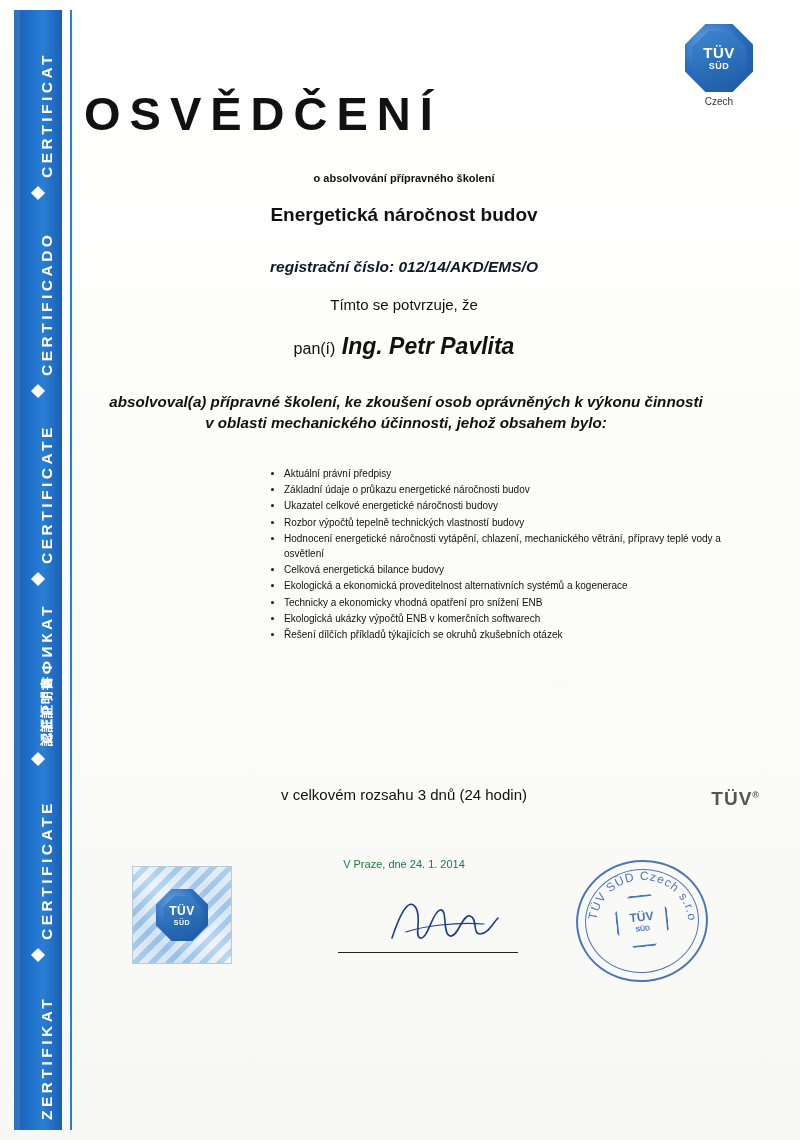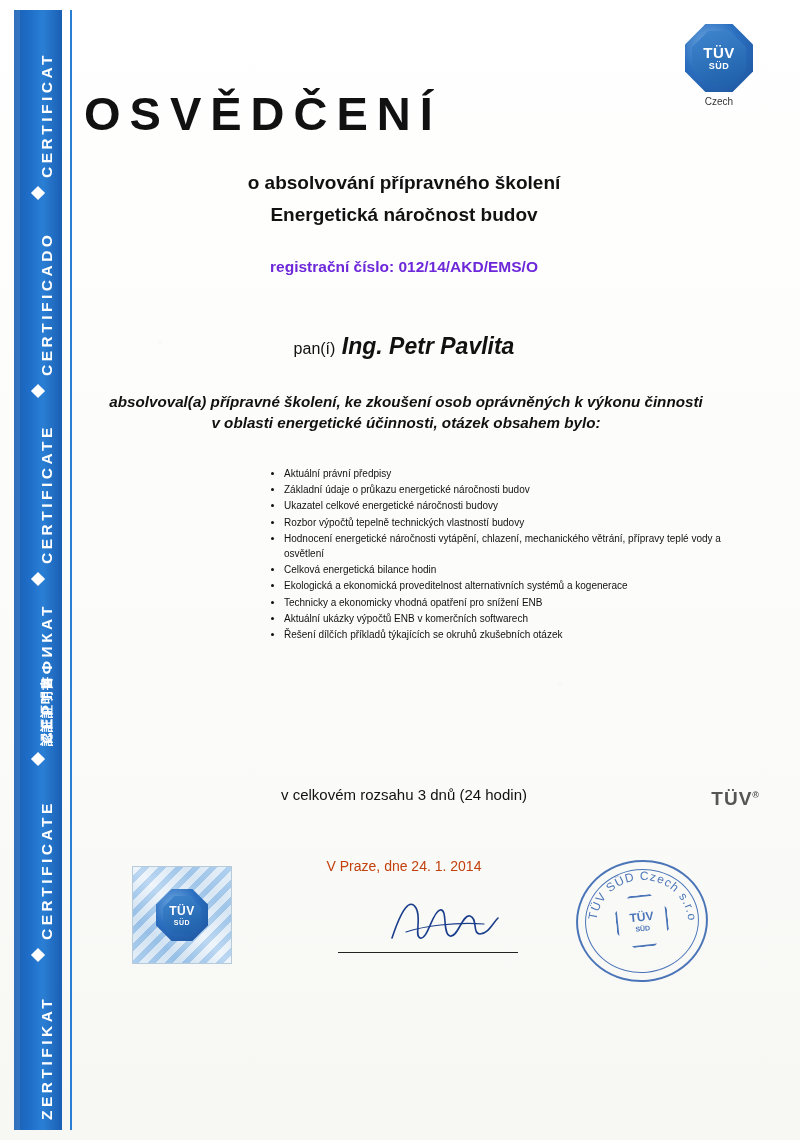--- a/index.html
+++ b/index.html
@@ -139,43 +139,44 @@
     font-weight: bold;
     letter-spacing: 9px;
     color: #111;
   }
   .subtitle {
     position: absolute;
     top: 172px;
     left: 0;
     width: 640px;
     text-align: center;
+    font-size: 11px;
+    font-weight: bold;
+    color: #111;
+  }
+  .course {
+    position: absolute;
+    top: 204px;
+    left: 0;
+    width: 640px;
+    text-align: center;
     font-size: 19px;
     font-weight: bold;
     color: #111;
   }
-  .course {
-    position: absolute;
-    top: 204px;
-    left: 0;
-    width: 640px;
-    text-align: center;
-    font-size: 19px;
-    font-weight: bold;
-    color: #111;
-  }
   .regno {
     position: absolute;
     top: 258px;
     left: 0;
     width: 640px;
     text-align: center;
     font-size: 15.5px;
     font-weight: bold;
-    color: #6d28d9;
+    color: #0f172a;
+    font-style: italic;
   }
   .confirm {
     position: absolute;
     top: 296px;
     left: 0;
     width: 640px;
     text-align: center;
     font-size: 15px;
     color: #111;
   }
@@ -233,22 +234,22 @@
     text-align: center;
     font-size: 15px;
     color: #111;
   }
   .place-date {
     position: absolute;
     top: 858px;
     left: 0;
     width: 640px;
     text-align: center;
-    font-size: 14px;
-    color: #c2410c;
+    font-size: 11px;
+    color: #15803d;
   }
   .sig-line {
     position: absolute;
     top: 952px;
     left: 254px;
     width: 180px;
     border-top: 1px solid #222;
   }
   .signer {
     position: absolute;
@@ -395,42 +396,43 @@
           <div class="sud">SÜD</div>
         </div>
       </div>
       <div class="logo-caption">Czech</div>
     </div>
 
     <div class="title">OSVĚDČENÍ</div>
     <div class="subtitle">o absolvování přípravného školení</div>
     <div class="course">Energetická náročnost budov</div>
     <div class="regno">registrační číslo: 012/14/AKD/EMS/O</div>
+    <div class="confirm">Tímto se potvrzuje, že</div>
 
     <div class="person-row">
       <span class="person-prefix">pan(í)</span>
       <span class="person-name">Ing. Petr Pavlita</span>
     </div>
 
     <div class="statement">
       <div>absolvoval(a) přípravné školení, ke zkoušení osob oprávněných k výkonu činnosti</div>
-      <div>v oblasti energetické účinnosti, otázek obsahem bylo:</div>
+      <div>v oblasti mechanického účinnosti, jehož obsahem bylo:</div>
     </div>
 
     <div class="topics">
       <ul>
         <li>Aktuální právní předpisy</li>
         <li>Základní údaje o průkazu energetické náročnosti budov</li>
         <li>Ukazatel celkové energetické náročnosti budovy</li>
         <li>Rozbor výpočtů tepelně technických vlastností budovy</li>
         <li>Hodnocení energetické náročnosti vytápění, chlazení, mechanického větrání, přípravy teplé vody a osvětlení</li>
-        <li>Celková energetická bilance hodin</li>
+        <li>Celková energetická bilance budovy</li>
         <li>Ekologická a ekonomická proveditelnost alternativních systémů a kogenerace</li>
         <li>Technicky a ekonomicky vhodná opatření pro snížení ENB</li>
-        <li>Aktuální ukázky výpočtů ENB v komerčních softwarech</li>
+        <li>Ekologická ukázky výpočtů ENB v komerčních softwarech</li>
         <li>Řešení dílčích příkladů týkajících se okruhů zkušebních otázek</li>
       </ul>
     </div>
 
     <div class="scope">v celkovém rozsahu 3 dnů (24 hodin)</div>
     <div class="place-date">V Praze, dne 24. 1. 2014</div>
 
     <svg class="signature" viewBox="0 0 120 62">
       <path d="M8,48 C18,18 26,8 32,18 C38,28 30,46 36,48 C44,50 48,22 56,20 C64,18 58,44 66,46 C74,48 78,24 86,26 C94,28 88,44 96,44 C104,44 108,34 114,28" fill="none" stroke="#1b3e8c" stroke-width="1.6" stroke-linecap="round"></path>
       <path d="M22,42 C40,36 70,32 100,34" fill="none" stroke="#1b3e8c" stroke-width="1.2" stroke-linecap="round"></path>

